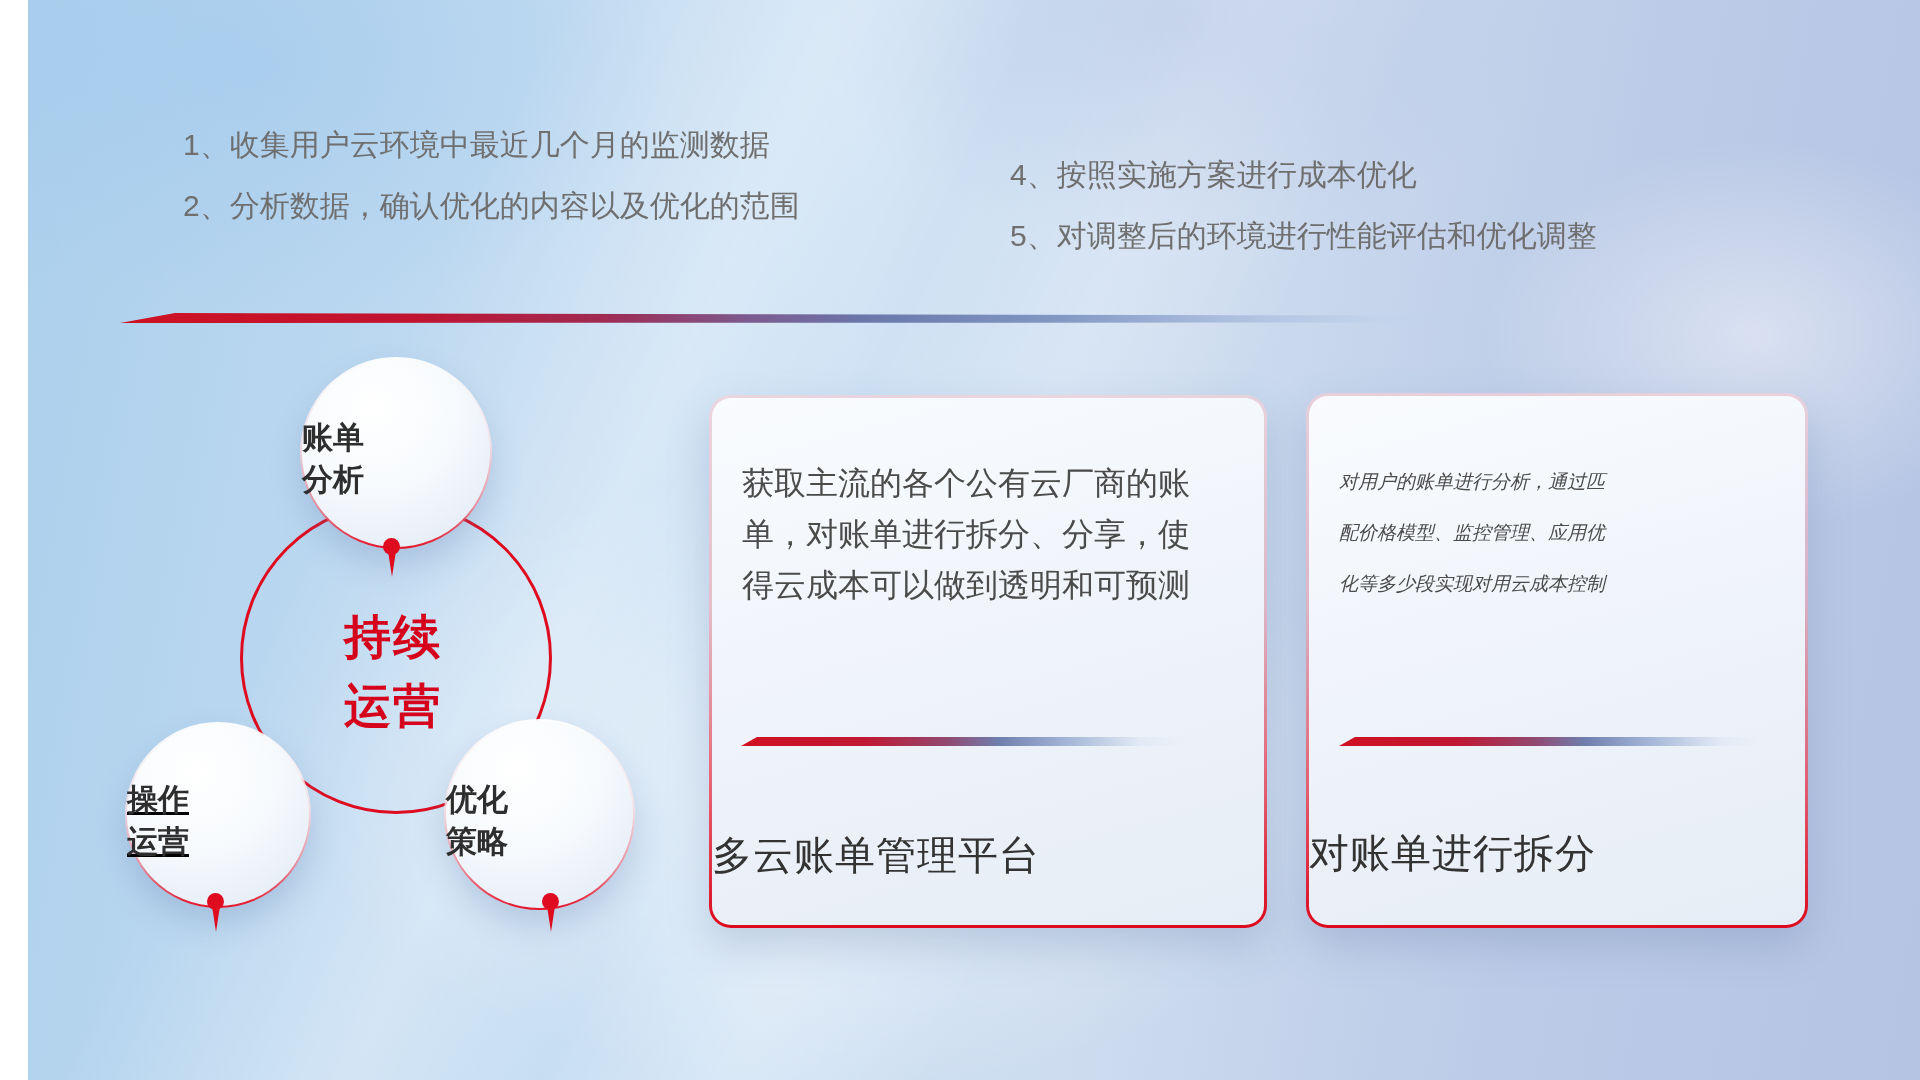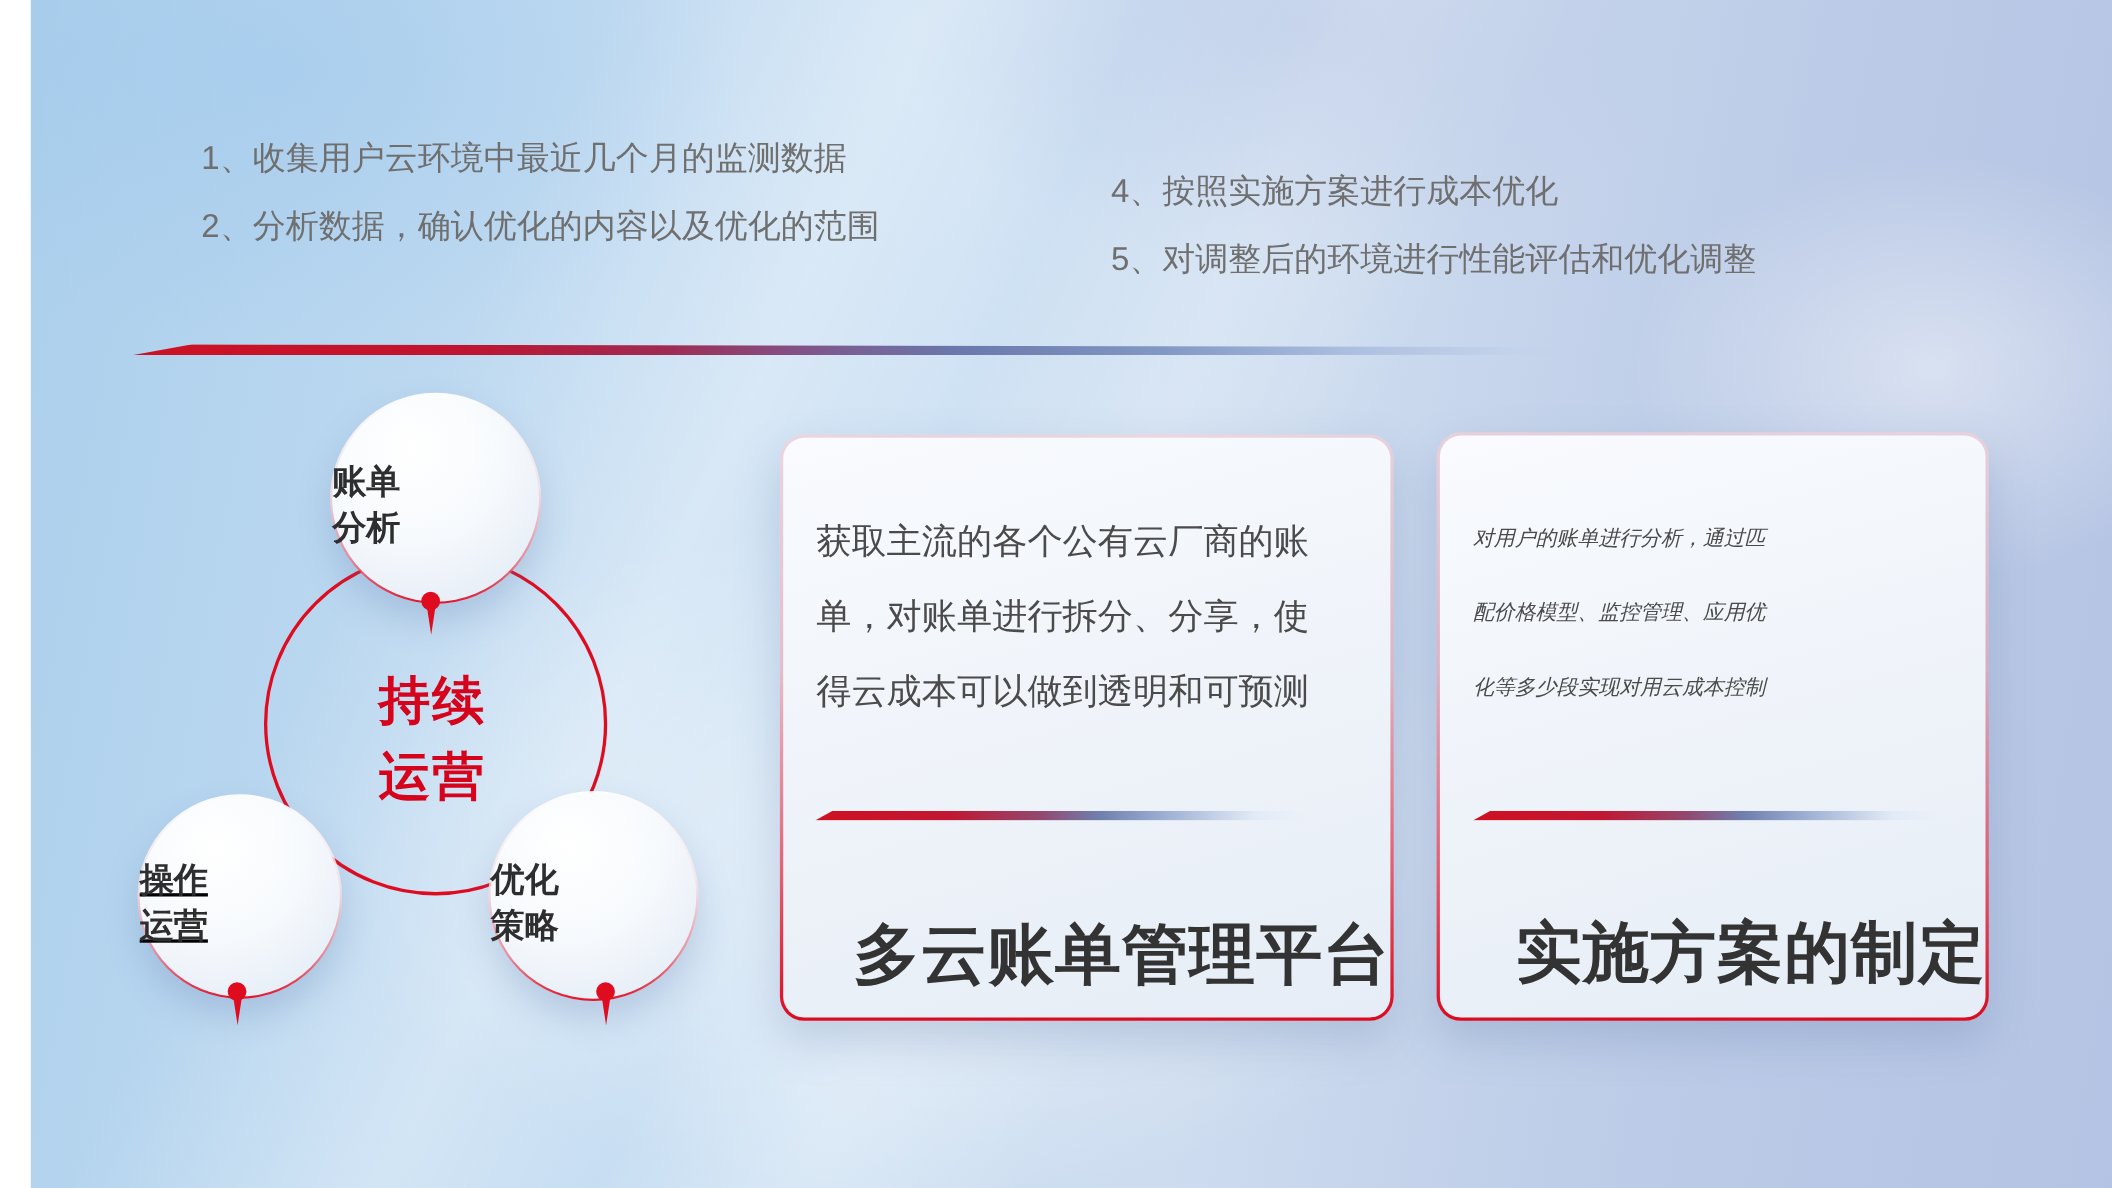--- a/index.html
+++ b/index.html
@@ -56,30 +56,30 @@
   
   .card-wrap{position:absolute;border-radius:22px;padding:3px;
     background:linear-gradient(180deg,rgba(246,205,211,0.65) 0%,rgba(238,155,165,0.55) 40%,rgba(230,70,88,0.85) 75%,#dc0a1e 100%);
     box-shadow:0 18px 40px rgba(100,125,170,0.28);
   }
   .card-wrap-left{left:681px;top:395px;width:552px;height:527px;}
   .card-wrap-right{left:1278px;top:393px;width:496px;height:529px;}
   .card{position:relative;width:100%;height:100%;border-radius:19px;
     background:linear-gradient(165deg,#f9fbfe 0%,#f0f4fa 45%,#e6edf6 100%);
   }
-  .card-body{position:absolute;left:30px;right:26px;top:60px;color:#4b4b4b;line-height:68px;white-space:pre-line;}
+  .card-body{position:absolute;left:30px;right:26px;top:60px;color:#4b4b4b;line-height:51px;white-space:pre-line;}
   .card-wrap-left  .card-body{font-size:32px;}
   .card-wrap-right .card-body{font-size:19px;font-style:italic;}
   .card-divider{position:absolute;height:9px;
     background:linear-gradient(90deg,#d01021 0%,#c01834 28%,#92486f 46%,#6f7fae 58%,#9fb2d4 72%,rgba(205,220,240,0.3) 90%,rgba(205,220,240,0) 100%);
     clip-path:polygon(0 100%, 16px 0, 100% 0, 100% 100%);
   }
   .card-wrap-left  .card-divider{left:29px;width:445px;top:339px;}
   .card-wrap-right .card-divider{left:30px;width:424px;top:341px;}
-  .card-title{position:absolute;left:0;right:0;top:430px;text-align:right;font-size:60px;font-weight:bold;color:#333333;letter-spacing:1px;}
+  .card-title{position:absolute;left:0;right:0;top:430px;text-align:left;font-size:40px;font-weight:normal;color:#333333;letter-spacing:1px;}
 </style>
 </head>
 <body>
 
 <div class="slide">
 
   <ul class="steps steps-left">
     <li>1、收集用户云环境中最近几个月的监测数据</li>
     <li>2、分析数据，确认优化的内容以及优化的范围</li>
   </ul>
@@ -135,17 +135,17 @@
       <div class="card-title">多云账单管理平台</div>
     </div>
   </div>
 
   <div class="card-wrap card-wrap-right">
     <div class="card">
       <div class="card-body">对用户的账单进行分析，通过匹
 配价格模型、监控管理、应用优
 化等多少段实现对用云成本控制</div>
       <div class="card-divider"></div>
-      <div class="card-title">实施方案的制定</div>
+      <div class="card-title">对账单进行拆分</div>
     </div>
   </div>
 
 </div>
 
 </body></html>

